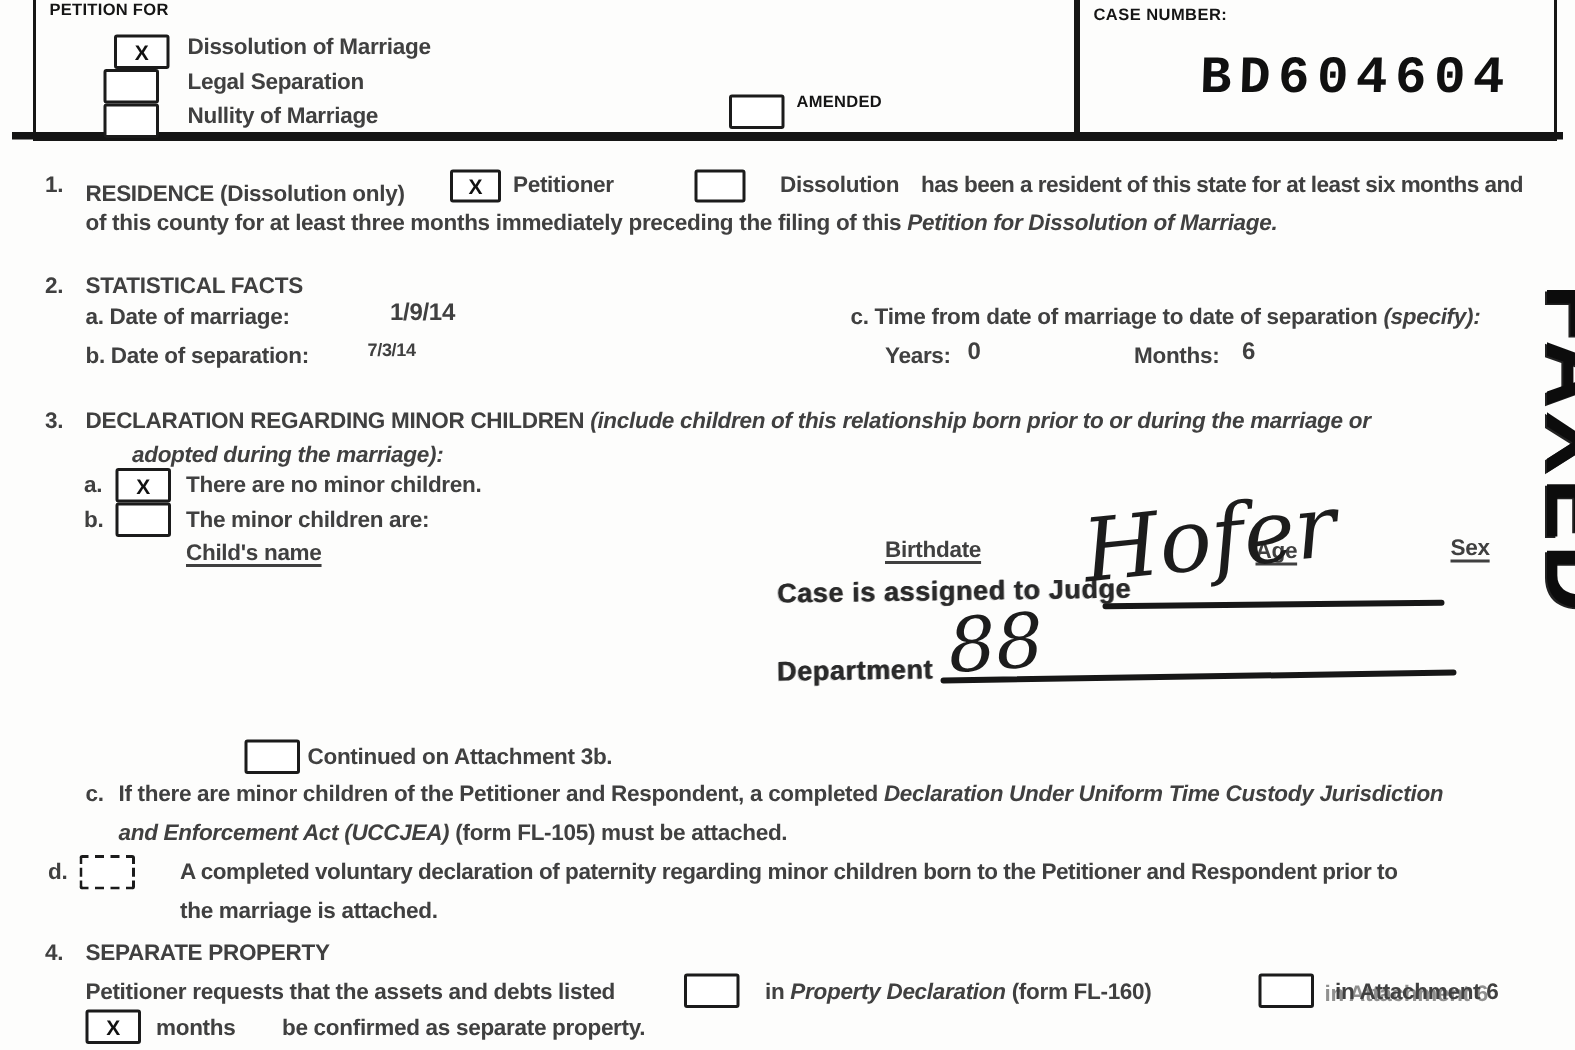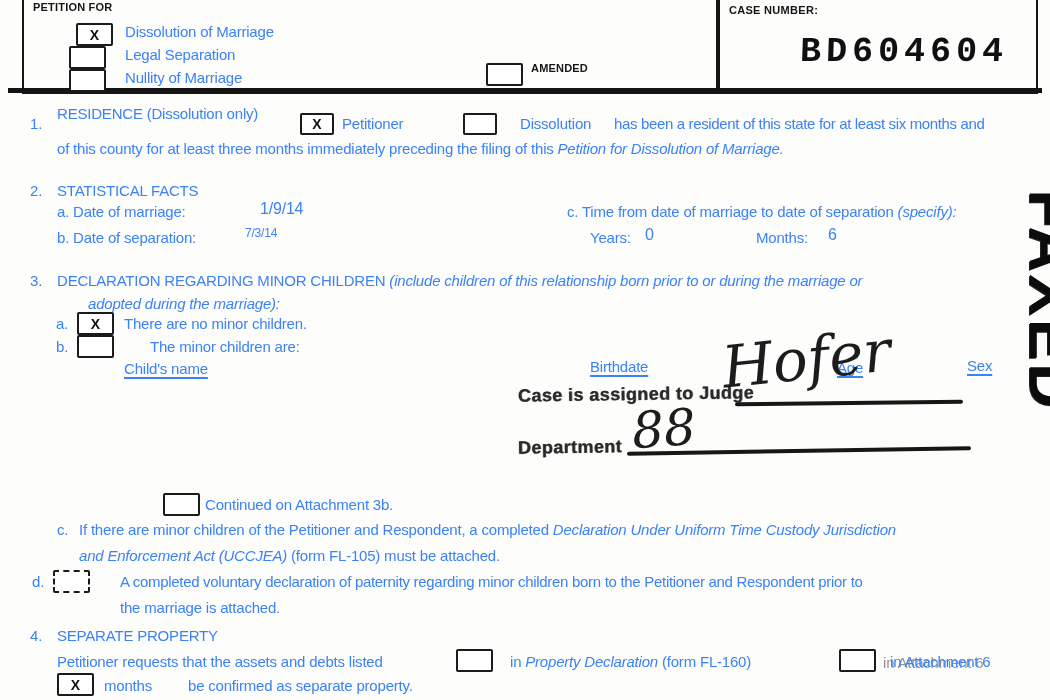--- a/index.html
+++ b/index.html
@@ -2,21 +2,21 @@
 <html><head>
 <meta charset="utf-8">
 <style>
   html,body{margin:0;padding:0;background:#e8e8e8;}
   .page{
     position:relative;width:1050px;height:700px;overflow:hidden;
     background:#fdfdfc;color:#151515;
     font-family:"Liberation Sans",sans-serif;
   }
   .abs{position:absolute;white-space:nowrap;}
-  .t{font-weight:normal;font-size:15px;letter-spacing:-0.2px;color:#3b82f6;}
+  .t{font-weight:bold;font-size:15px;letter-spacing:-0.2px;color:#404040;}
   .t .it, .it{font-style:italic;}
   .big{font-size:11px;font-weight:bold;letter-spacing:0.2px;}
   .small{font-size:11px;font-weight:bold;letter-spacing:0.3px;}
   .cb{
     position:absolute;width:33px;height:19px;border:2px solid #1b1b1b;border-radius:2px;
     background:#fff;display:flex;align-items:center;justify-content:center;
     font:bold 14px "Liberation Sans",sans-serif;color:#111;
   }
   .cb.sm{width:30px;height:18px;}
   .und{text-decoration:underline;text-underline-offset:3px;text-decoration-thickness:2px;}
@@ -69,21 +69,21 @@
   <span class="cb" style="left:69px;top:69px;"></span>
   <span class="abs t" style="left:125px;top:69px;">Nullity of Marriage</span>
 
   <span class="cb" style="left:486px;top:63px;"></span>
   <span class="abs big" style="left:531px;top:62px;">AMENDED</span>
 
   <span class="abs small" style="left:729px;top:4px;">CASE NUMBER:</span>
   <span class="abs casenum" style="left:800px;top:32px;">BD604604</span>
 
   <span class="abs t" style="left:30px;top:115px;">1.</span>
-  <span class="abs t" style="left:57px;top:105px;text-align:right;">RESIDENCE (Dissolution only)</span>
+  <span class="abs t" style="left:57px;top:121px;text-align:right;">RESIDENCE (Dissolution only)</span>
   <span class="cb sm" style="left:300px;top:113px;">
     <span>X</span>
   </span>
   <span class="abs t" style="left:342px;top:115px;">Petitioner</span>
   <span class="cb sm" style="left:463px;top:113px;"></span>
   <span class="abs t" style="left:520px;top:115px;">Dissolution</span>
   <span class="abs t" style="left:614px;top:115px;letter-spacing:-0.35px;">has been a resident of this state for at least six months and</span>
   <span class="abs t" style="left:57px;top:140px;"><span>of this county for at least three months immediately preceding the filing of this </span><span class="it">Petition for Dissolution of Marriage.</span></span>
 
   <span class="abs t" style="left:30px;top:182px;">2.</span>
@@ -107,21 +107,21 @@
   <span class="abs t it" style="left:88px;top:295px;">adopted during the marriage):</span>
 
   <span class="abs t" style="left:56px;top:315px;">a.</span>
   <span class="cb" style="left:77px;top:312px;">
     <span>X</span>
   </span>
   <span class="abs t" style="left:124px;top:315px;">There are no minor children.</span>
 
   <span class="abs t" style="left:56px;top:338px;">b.</span>
   <span class="cb" style="left:77px;top:335px;"></span>
-  <span class="abs t" style="left:124px;top:338px;margin-left:26px;">The minor children are:</span>
+  <span class="abs t" style="left:124px;top:338px;">The minor children are:</span>
 
   <span class="abs t und" style="left:124px;top:360px;">Child's name</span>
   <span class="abs t und" style="left:590px;top:358px;">Birthdate</span>
   <span class="abs t und" style="left:837px;top:359px;">Age</span>
   <span class="abs t und" style="left:967px;top:357px;">Sex</span>
 
   <span class="abs stamp" style="left:518px;top:384px;">Case is assigned to Judge</span>
   <div class="hline" style="left:735px;top:401px;width:228px;height:4px;transform:rotate(-0.6deg);"></div>
   <span class="abs hand" style="left:722px;top:330px;font-size:58px;transform:rotate(-6deg);">Hofer</span>
 

